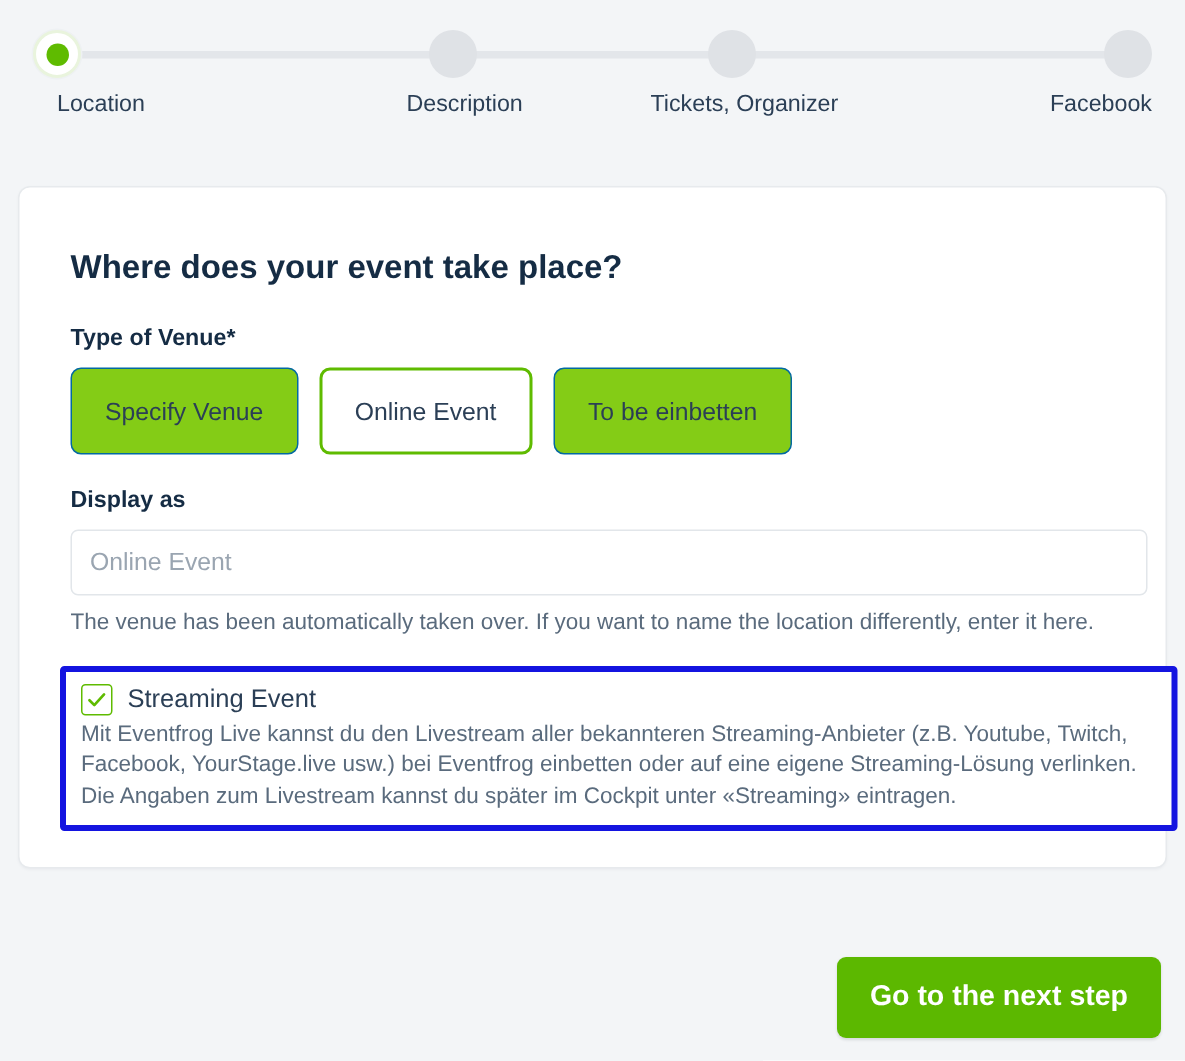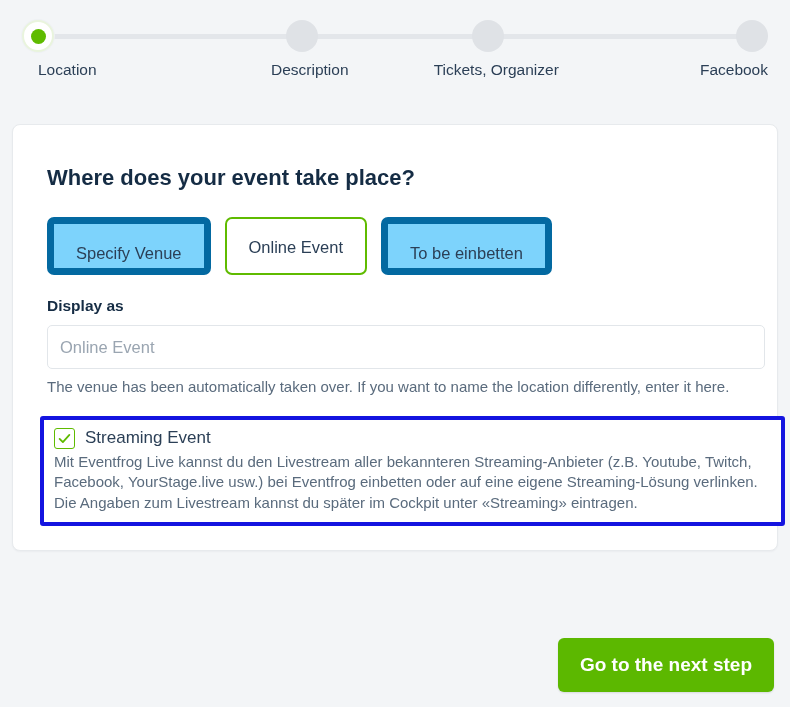--- a/index.html
+++ b/index.html
@@ -108,22 +108,22 @@
     margin: 0 0 10px 12px;
   }
 
   
   .venue-options {
     display: flex;
     gap: 14px;
     margin: 0 0 22px 12px;
   }
   .venue-btn {
-    background: #7dd3fc;
-    border: 7px solid #0369a1;
+    background: #84cc16;
+    border: 1px solid #0369a1;
     border-radius: 7px;
     padding: 0 22px;
     height: 58px;
     line-height: 58px;
     font-size: 16.5px;
     color: #2b3f56;
     cursor: pointer;
     box-sizing: border-box;
     font-family: "Liberation Sans", sans-serif;
     white-space: nowrap;
@@ -254,20 +254,21 @@
       <div class="step-label">Facebook</div>
     </div>
 
   </div>
 </div>
 
 <div class="card">
 
   <h1 class="card-title">Where does your event take place?</h1>
 
+  <div class="field-label">Type of Venue*</div>
 
   <div class="venue-options">
     <button class="venue-btn">Specify Venue</button>
     <button class="venue-btn selected">Online Event</button>
     <button class="venue-btn">To be einbetten</button>
   </div>
 
   <div class="field-label">Display as</div>
 
   <input class="text-input" type="text" placeholder="Online Event" style="">

